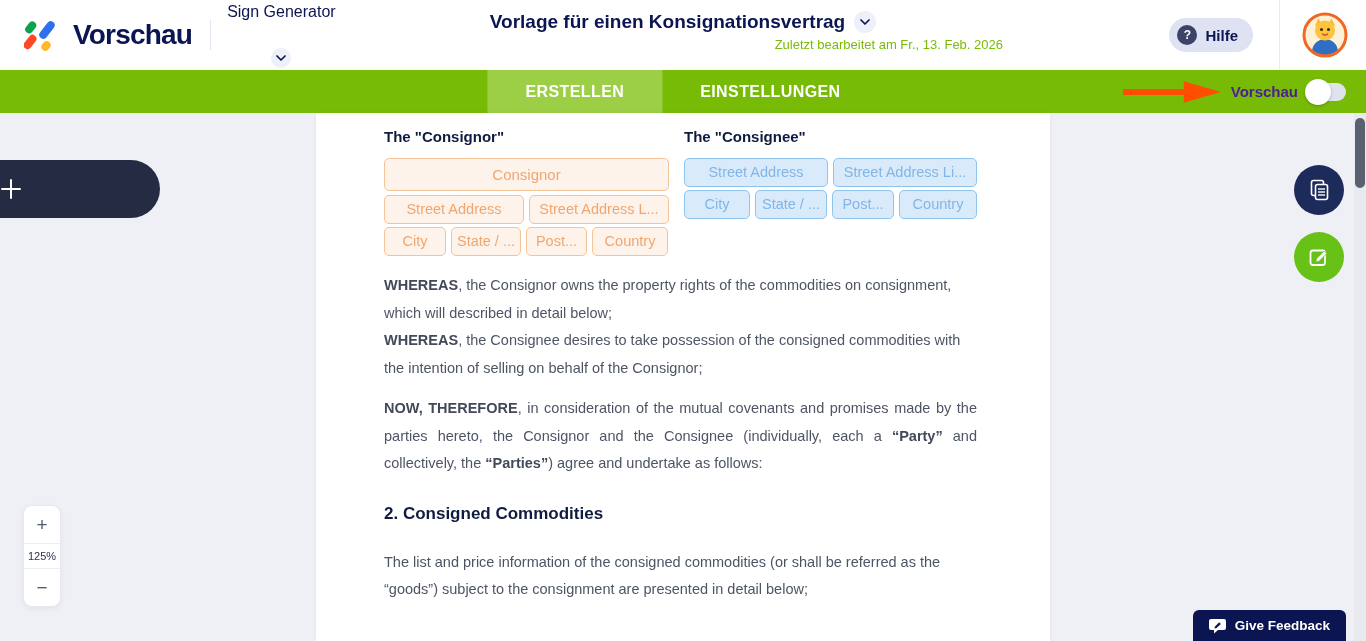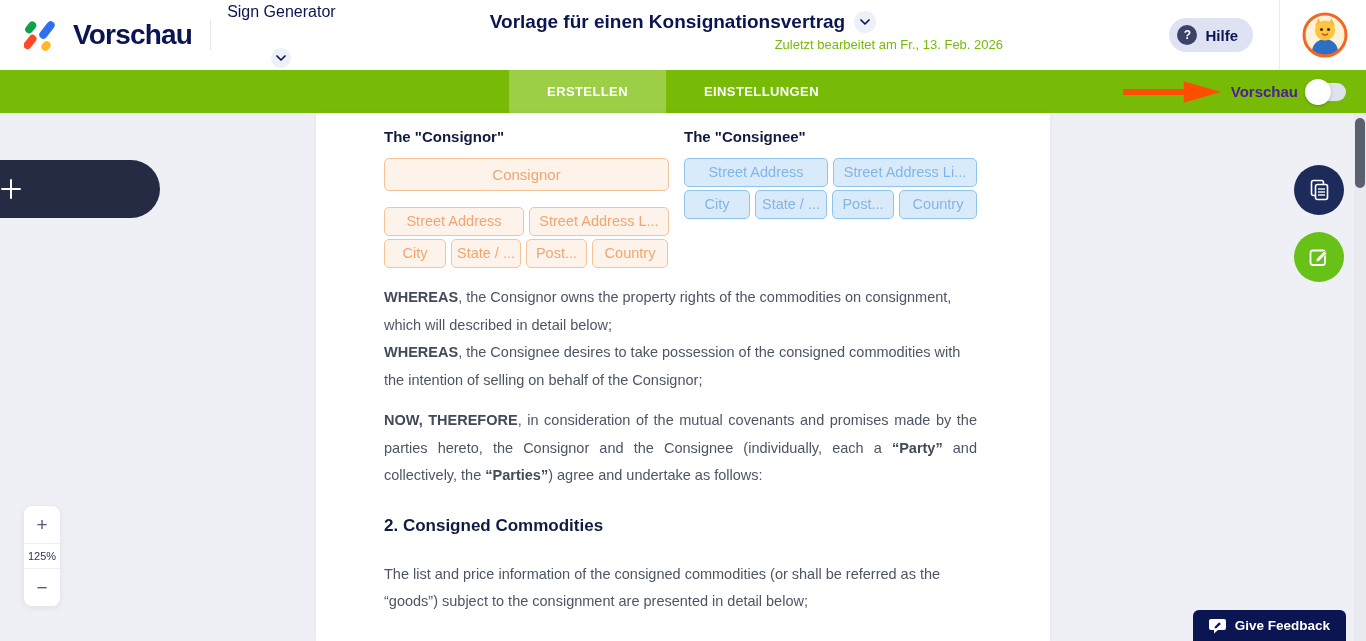--- a/index.html
+++ b/index.html
@@ -23,39 +23,39 @@
   .header-right { margin-left:auto; display:flex; align-items:center; height:100%; }
   .help-button { background:#dfe2f2; border-radius:17px; height:34px; padding:0 15px 0 8px; display:flex; align-items:center; gap:8px; cursor:pointer; }
   .q-icon { width:20px; height:20px; border-radius:50%; background:#3b4368; color:#fff; font-size:12px; font-weight:700; display:flex; align-items:center; justify-content:center; }
   .help-label { font-size:15px; font-weight:700; color:#0a1551; }
   .hdr-right-divider { width:1px; height:70px; background:#e9eaf2; margin:0 22px 0 26px; }
   .avatar-button { cursor:pointer; display:flex; align-items:center; }
 
   
   .navbar { height:43px; background:#78bb07; position:relative; }
   .tabs { position:absolute; left:50%; transform:translateX(-50%); display:flex; height:100%; }
-  .tab { display:flex; align-items:center; justify-content:center; color:#ffffff; font-weight:700; font-size:13px; letter-spacing:0.4px; padding:8px 38px; cursor:pointer; }
+  .tab { display:flex; align-items:center; justify-content:center; color:#ffffff; font-weight:700; font-size:16px; letter-spacing:0.4px; padding:8px 38px; cursor:pointer; }
   .tab.active { background:#9ccf45; }
   .preview-area { position:absolute; right:16px; top:0; height:43px; display:flex; align-items:center; gap:10px; }
   .preview-label { color:#4c1d95; font-weight:700; font-size:15px; }
   .toggle { width:38px; height:18px; border-radius:9px; background:#dfe3ec; position:relative; cursor:pointer; margin-right:4px; }
   .toggle-knob { width:26px; height:26px; background:#ffffff; border-radius:50%; position:absolute; left:-3px; top:-4px; box-shadow:0 1px 3px rgba(0,0,0,0.25); }
 
   
   .main { position:relative; height:528px; }
   .page { position:absolute; left:316px; top:0; width:734px; height:528px; background:#ffffff; overflow:hidden;
           padding:0 73px 0 68px; color:#4d5565; font-size:14.5px; line-height:27.5px; box-shadow:0 0 4px rgba(30,40,80,0.06); }
   .intro { margin-top:-13px; }
   .inline-field { display:inline-block; width:118px; height:20px; border:1px solid #f3b87f; background:#fffaf5; border-radius:4px; vertical-align:-5px; margin:0 3px; cursor:pointer; }
   b { font-weight:700; color:#424a5a; }
   .cols { display:flex; gap:15px; margin-top:6px; }
   .col-l { width:286px; } .col-r { width:293px; }
   .col-heading { font-size:15px; font-weight:700; color:#101b40; line-height:20px; margin:8px 0 11px; }
   .frow { display:flex; gap:5px; margin-bottom:3px; }
-  .frow.name-row { margin-bottom:16px; }
+  .frow.name-row { margin-bottom:4px; }
   .fld { border:1px solid; border-radius:5px; display:flex; align-items:center; justify-content:center; overflow:hidden; white-space:nowrap; cursor:pointer; font-size:14.5px; }
   .fld.big { height:33px; width:100%; font-size:15px; }
   .fld.mid { height:29px; flex:1; }
   .o { border-color:#f6c397; background:#fdf3ea; color:#f0a671; }
   .bl { border-color:#8fc4ef; background:#d9eafa; color:#80b6e8; }
   .wl1{width:62px}.wl2{width:70px}.wl3{width:61px}.wl4{width:76px}
   .wr1{width:66px}.wr2{width:72px}.wr3{width:62px}.wr4{width:78px}
   .wl1,.wl2,.wl3,.wl4,.wr1,.wr2,.wr3,.wr4 { height:29px; flex:none; }
   .whereas1 { margin-top:13px; }
   .therefore { margin-top:13px; text-align:justify; }

